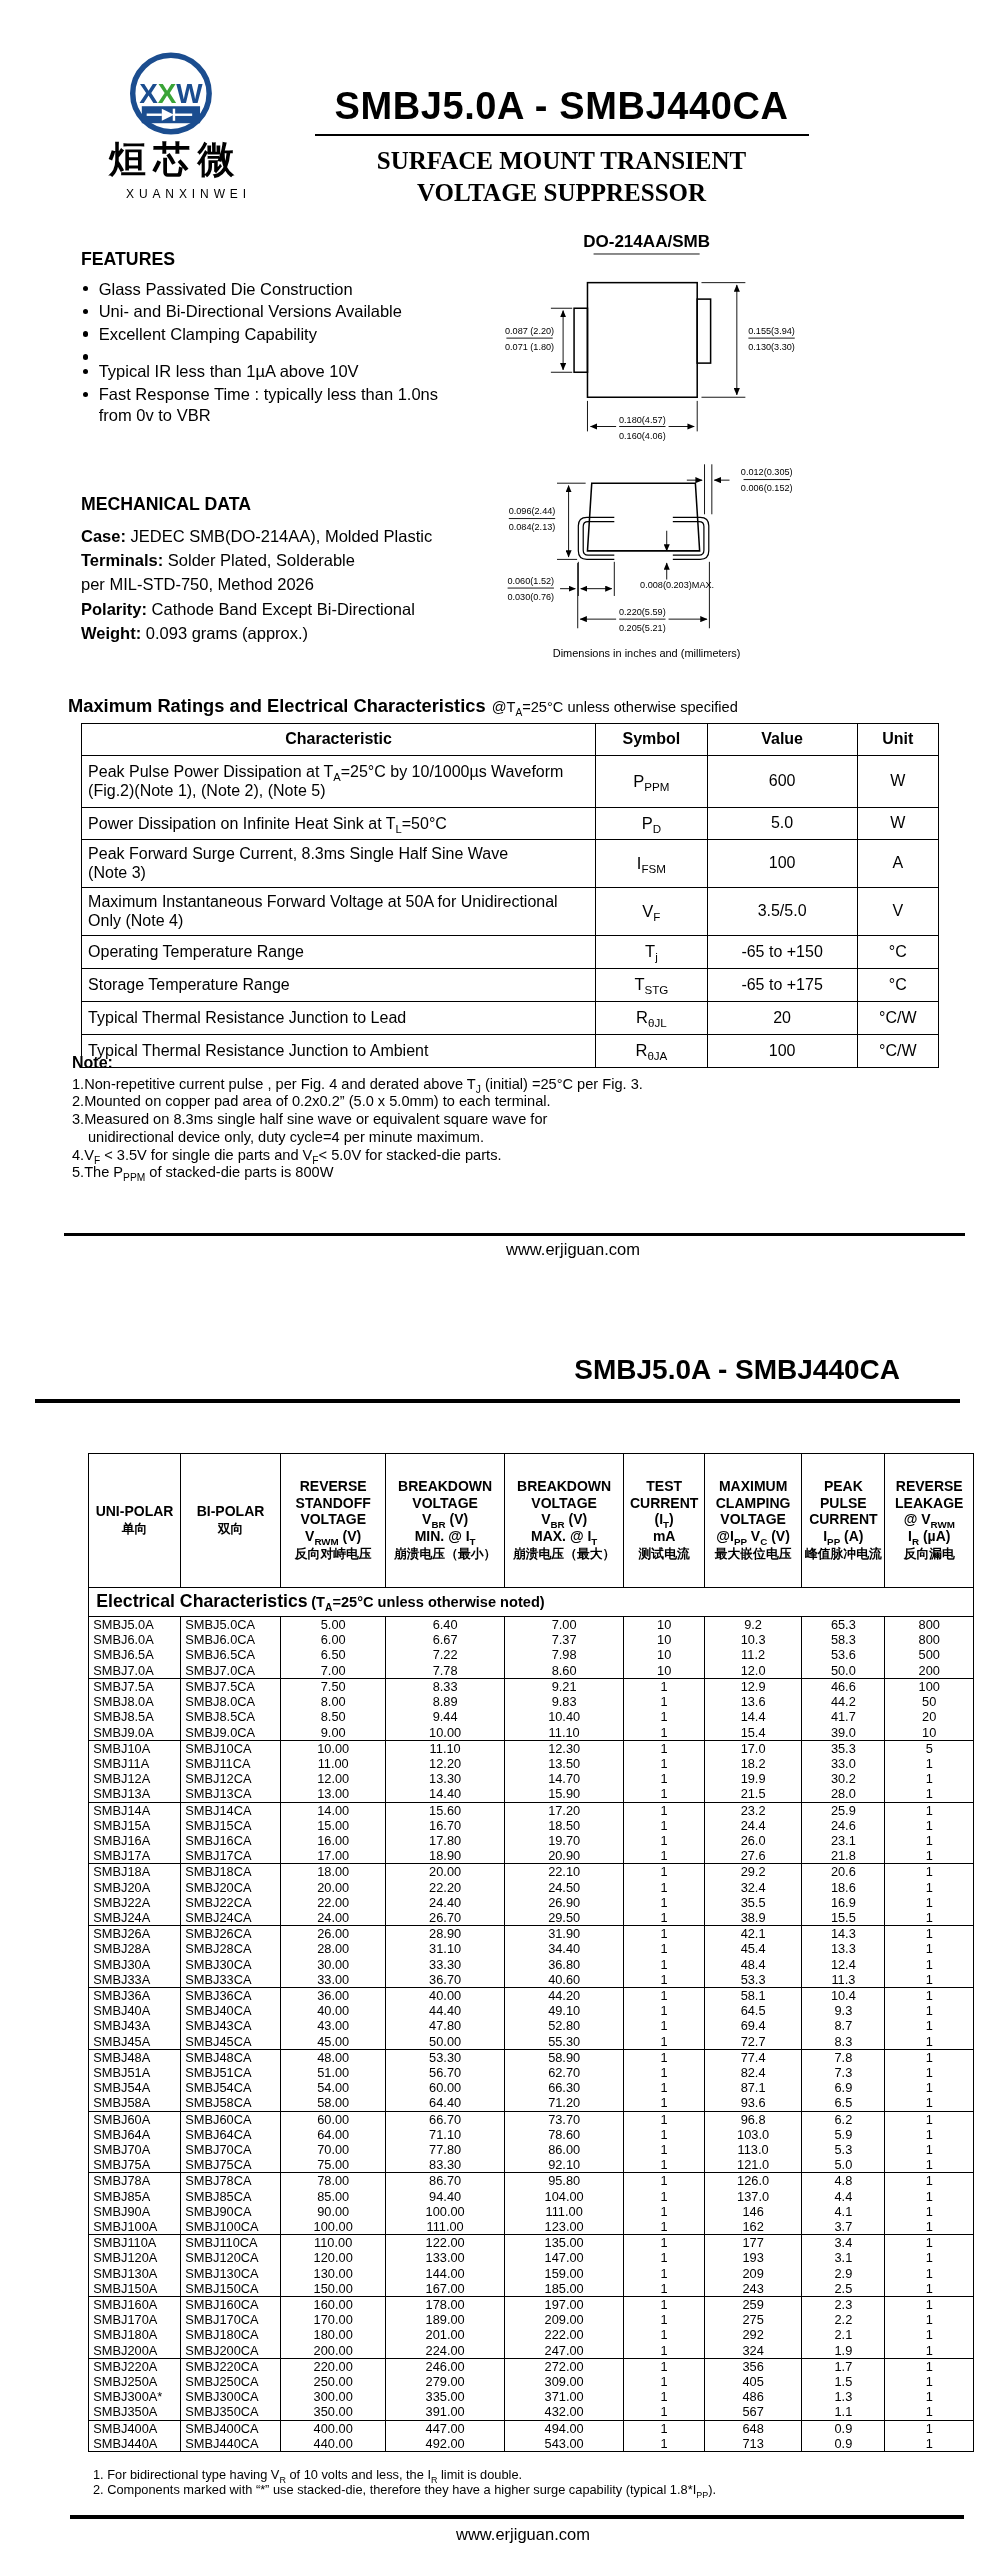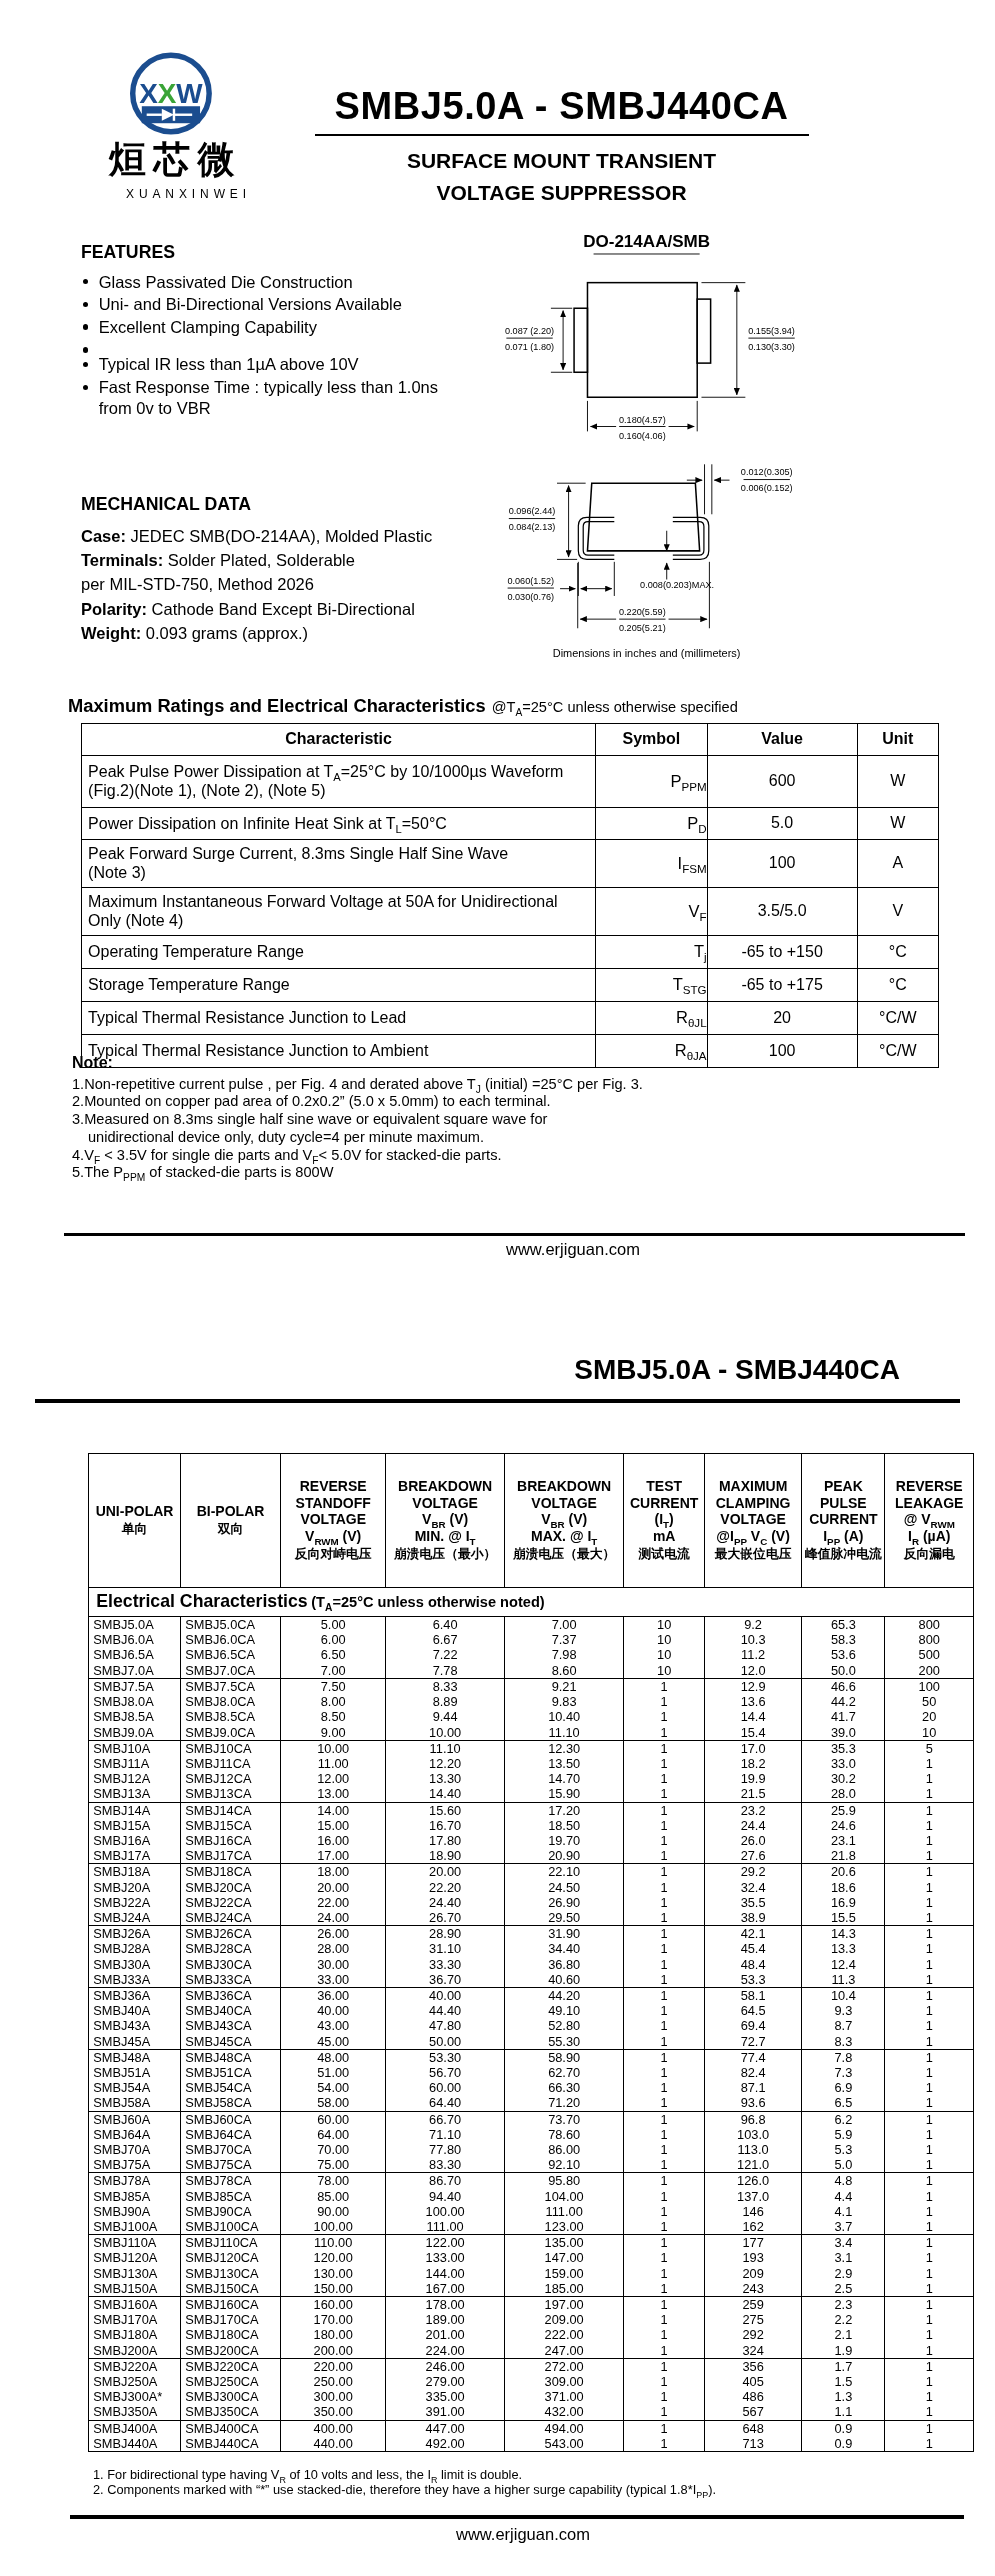--- a/index.html
+++ b/index.html
@@ -8,24 +8,24 @@
   .abs{position:absolute;}
   sub{font-size:70%;line-height:0;}
   b{font-weight:bold;}
 
   
   .logo-cn{left:109px;top:135px;font-size:37px;font-weight:bold;letter-spacing:7.3px;white-space:nowrap;}
   .logo-en{left:126px;top:179px;font-size:12px;letter-spacing:4.9px;white-space:nowrap;margin-top:8px;}
   .title-block{left:287px;top:85px;width:549px;text-align:center;}
   .title-block h1{margin:0;font-size:38px;font-weight:bold;letter-spacing:0.6px;}
   .title-underline{height:2.4px;background:#000;width:494px;margin:6.1px auto 0;}
-  .subtitle{margin-top:8.5px;font-size:21px;font-weight:bold;line-height:32px;}
+  .subtitle{margin-top:8.5px;font-size:25px;font-weight:bold;line-height:32px;font-family:Liberation Serif, serif;}
 
   
-  .features{left:81px;top:242px;width:415px;}
+  .features{left:81px;top:249px;width:415px;}
   .sec-h{font-size:17.7px;font-weight:bold;margin:0 0 8.5px 0;}
   .feat-item{display:flex;font-size:16.5px;line-height:21px;margin-bottom:1.8px;}
   .bullet{width:5.5px;height:5.5px;background:#000;border-radius:50%;margin:7.3px 10.4px 0 1.8px;flex:none;}
 
   
   .mech{left:81px;top:494px;width:427px;}
   .mech-line{font-size:16.5px;line-height:24.4px;}
 
   
   .pkg-svg{left:494px;top:229px;}
@@ -37,21 +37,21 @@
   .pkg-svg .cap{font-size:18px;text-anchor:middle;}
 
   
   .ratings-h{left:68px;top:695px;white-space:nowrap;}
   .ratings-h .main{font-size:18.3px;font-weight:bold;}
   .ratings-h .note{font-size:14.6px;margin-left:6.1px;}
   .rt{left:81px;top:723px;width:858px;border-collapse:collapse;table-layout:fixed;border:1.8px solid #000;}
   .rt th,.rt td{border:1.2px solid #000;padding:0;}
   .rt thead th{height:30.5px;font-size:16px;font-weight:bold;text-align:center;}
   .rt td.char{text-align:left;padding:2.4px 6.1px;font-size:16px;line-height:19px;}
-  .rt td.sym{text-align:right;font-size:16.5px;}
+  .rt td.sym{text-align:center;font-size:16.5px;}
   .rt td.sym sub{font-size:11.6px;}
   .rt td.val,.rt td.unit{text-align:center;font-size:16px;}
 
   
   .notes{left:72px;top:1054px;width:671px;}
   .notes .sec-h2{font-size:16px;font-weight:bold;margin-bottom:3.7px;}
   .note-line{font-size:14.6px;line-height:17.7px;white-space:pre;}
   .note-line.cont{padding-left:16px;}
 
   .rule{background:#000;}

